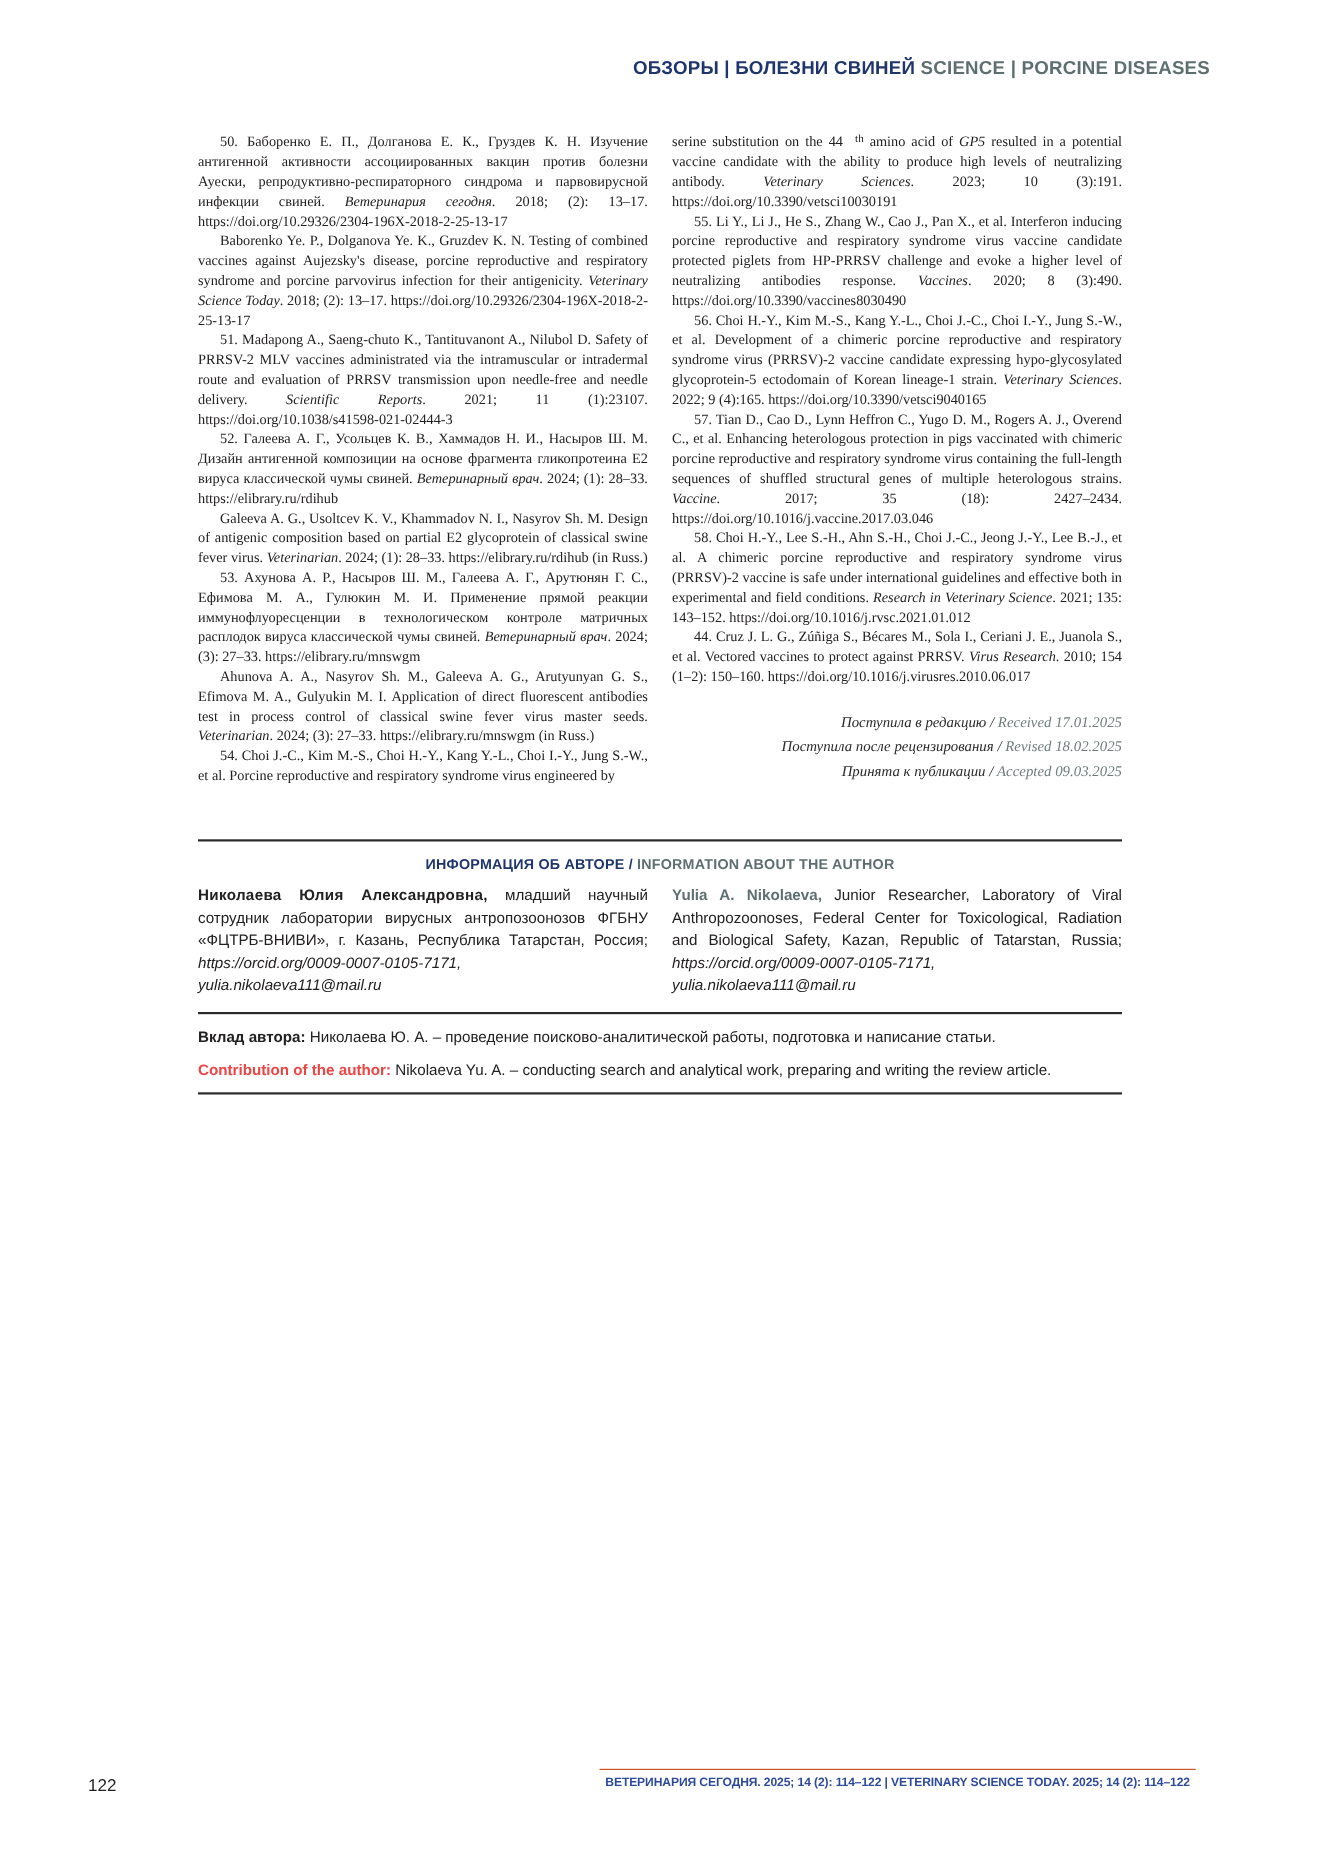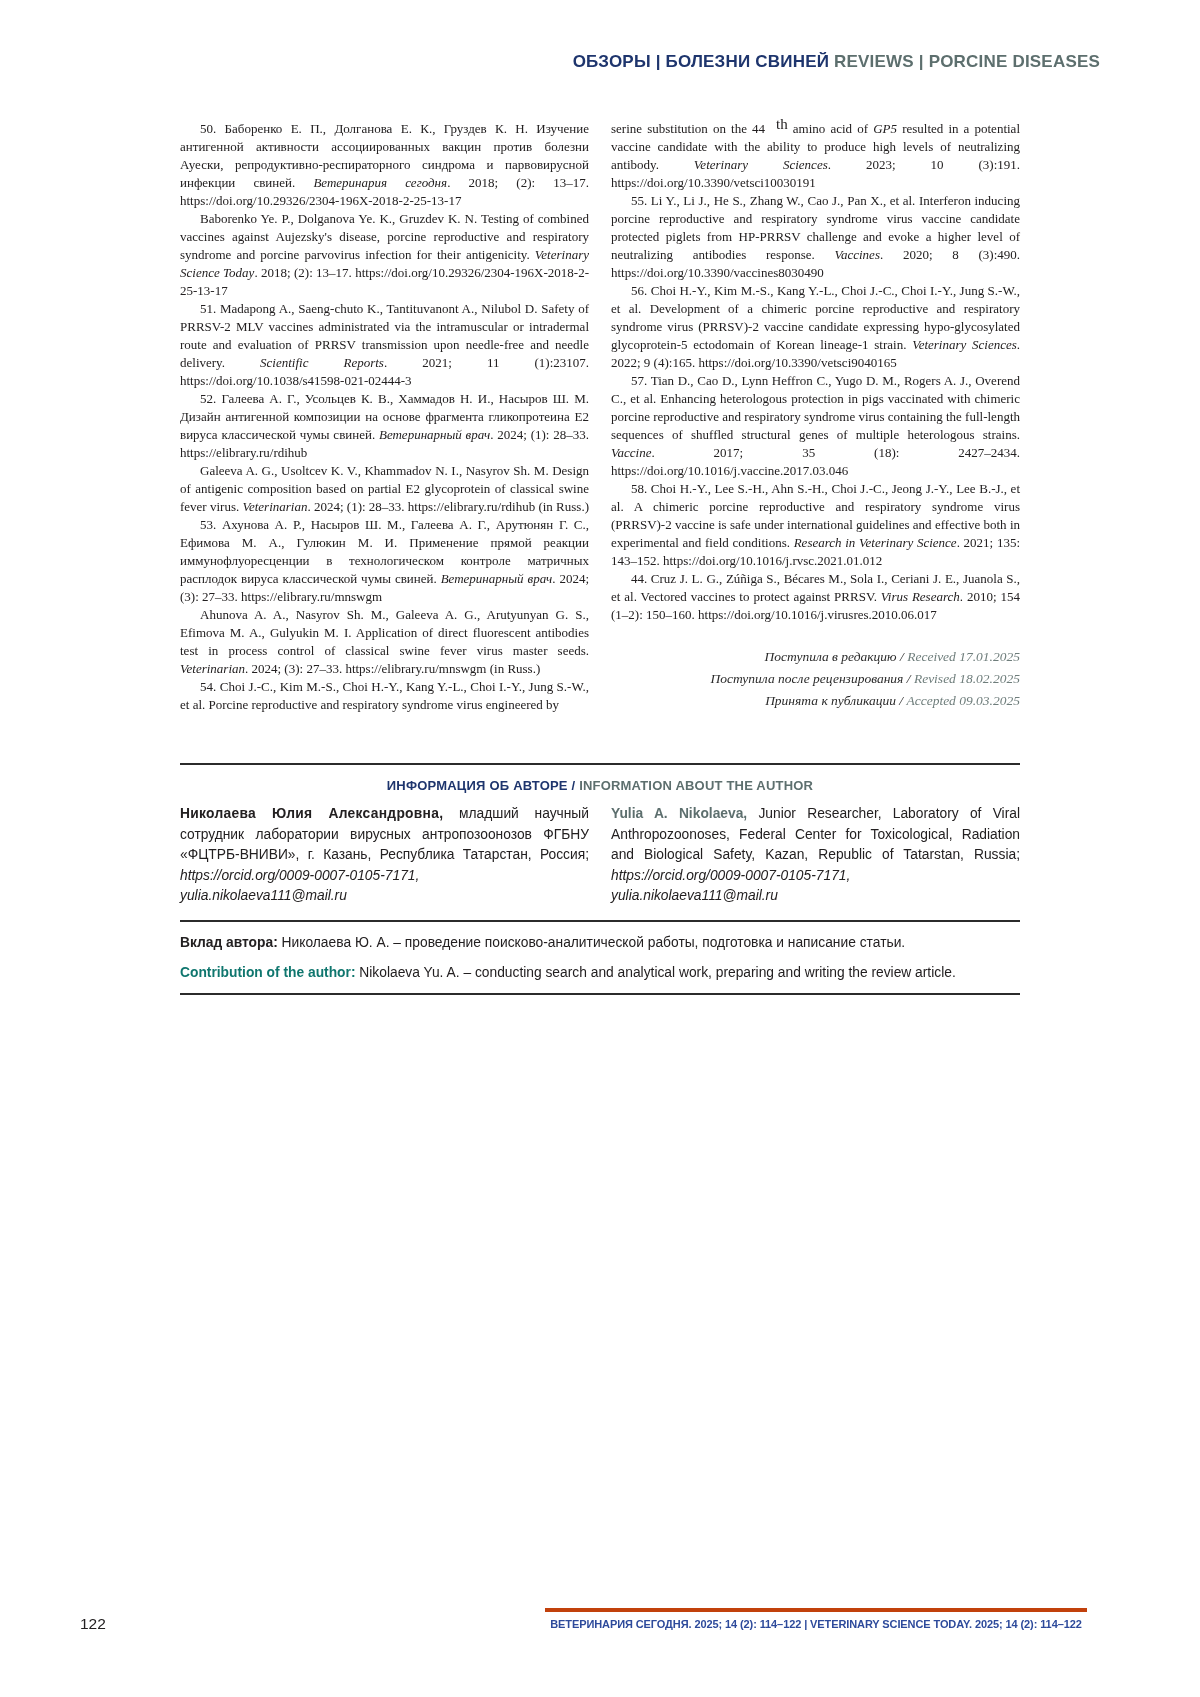--- a/index.html
+++ b/index.html
@@ -17,21 +17,21 @@
   
   .content{position:absolute;top:120px;left:180px;width:840px;}
   .ref-columns{display:flex;gap:22px;}
   .col{width:409px;font-family:Liberation Serif, serif;}
   .ref{
     margin:0;font-size:13px;line-height:18px;text-align:justify;
     overflow-wrap:break-word;
   }
   .ref.indent{text-indent:20px;}
   .ref .i{font-style:italic;}
-  .ref .sup{font-size:15px;position:relative;top:-4px;line-height:0;margin-left:11px;}
+  .ref .sup{font-size:10px;position:relative;top:-4px;line-height:0;margin-left:11px;}
   
   .dates{margin-top:22px;text-align:right;font-style:italic;font-size:13.5px;line-height:22px;}
   .d-ru{color:#2a2a2a;}
   .d-sep{color:#2a2a2a;}
   .d-en{color:#6e7d7b;}
   
   .author-block{position:absolute;top:763px;left:180px;width:840px;}
   .rule{height:2px;background:#2b2b2b;}
   .section-heading{
     margin:13px 0 11px 0;text-align:center;
@@ -42,38 +42,38 @@
   .sh-en{color:#5d6f6e;}
   .author-cols{display:flex;gap:22px;margin:0 0 13px 0;justify-content:center;}
   .author{width:409px;margin:0;font-size:13.8px;line-height:20.5px;text-align:justify;overflow-wrap:break-word;}
   .a-name{font-weight:bold;}
   .author-ru .a-name{color:#232021;letter-spacing:0.3px;}
   .author-en .a-name{color:#5d6f6e;}
   .a-link{font-style:italic;}
   .contrib{margin:11px 0;font-size:13.8px;line-height:19px;}
   .c-label{font-weight:bold;}
   .contrib-ru .c-label{color:#232021;}
-  .contrib-en .c-label{color:#0f766e;}
+  .contrib-en .c-label{color:#ef4444;}
   .rule-mid{margin-top:13px;}
   .rule-bottom{margin-top:2px;}
   
   .footer-pagenum{position:absolute;left:80px;top:1615px;font-size:15.5px;color:#232021;}
   .footer-right{
     position:absolute;top:1608px;right:113px;width:542px;
-    border-top:4px solid #c2410c;padding-top:6px;
+    border-top:1px solid #c2410c;padding-top:6px;
     text-align:center;font-weight:bold;font-size:11px;letter-spacing:-0.1px;
     color:#2d4a9b;white-space:nowrap;
   }
 </style>
 </head>
 <body>
 
 <div class="page">
 
-  <div class="running-head"><span class="rh-ru">ОБЗОРЫ | БОЛЕЗНИ СВИНЕЙ</span> <span class="rh-en">REVIEWS | PORCINE DISEASES</span></div>
+  <div class="running-head"><span class="rh-ru">ОБЗОРЫ | БОЛЕЗНИ СВИНЕЙ</span> <span class="rh-en">SCIENCE | PORCINE DISEASES</span></div>
 
   <div class="content">
     <div class="ref-columns">
       <div class="col" id="ref-col-left">
           <p class="ref indent"><span>50. Баборенко Е. П., Долганова Е. К., Груздев К. Н. Изучение антигенной активности ассоциированных вакцин против болезни Ауески, репродуктивно-респираторного синдрома и парвовирусной инфекции свиней. </span><span class="i">Ветеринария сегодня</span><span>. 2018; (2): 13–17. https://doi.org/10.29326/2304-196X-2018-2-25-13-17</span></p>
           <p class="ref indent"><span>Baborenko Ye. P., Dolganova Ye. K., Gruzdev K. N. Testing of combined vaccines against Aujezsky's disease, porcine reproductive and respiratory syndrome and porcine parvovirus infection for their antigenicity. </span><span class="i">Veterinary Science Today</span><span>. 2018; (2): 13–17. https://doi.org/10.29326/2304-196X-2018-2-25-13-17</span></p>
           <p class="ref indent"><span>51. Madapong A., Saeng-chuto K., Tantituvanont A., Nilubol D. Safety of PRRSV-2 MLV vaccines administrated via the intramuscular or intradermal route and evaluation of PRRSV transmission upon needle-free and needle delivery. </span><span class="i">Scientific Reports</span><span>. 2021; 11 (1):23107. https://doi.org/10.1038/s41598-021-02444-3</span></p>
           <p class="ref indent"><span>52. Галеева А. Г., Усольцев К. В., Хаммадов Н. И., Насыров Ш. М. Дизайн антигенной композиции на основе фрагмента гликопротеина Е2 вируса классической чумы свиней. </span><span class="i">Ветеринарный врач</span><span>. 2024; (1): 28–33. https://elibrary.ru/rdihub</span></p>
           <p class="ref indent"><span>Galeeva A. G., Usoltcev K. V., Khammadov N. I., Nasyrov Sh. M. Design of antigenic composition based on partial E2 glycoprotein of classical swine fever virus. </span><span class="i">Veterinarian</span><span>. 2024; (1): 28–33. https://elibrary.ru/rdihub (in Russ.)</span></p>
           <p class="ref indent"><span>53. Ахунова А. Р., Насыров Ш. М., Галеева А. Г., Арутюнян Г. С., Ефимова М. А., Гулюкин М. И. Применение прямой реакции иммунофлуоресценции в технологическом контроле матричных расплодок вируса классической чумы свиней. </span><span class="i">Ветеринарный врач</span><span>. 2024; (3): 27–33. https://elibrary.ru/mnswgm</span></p>

